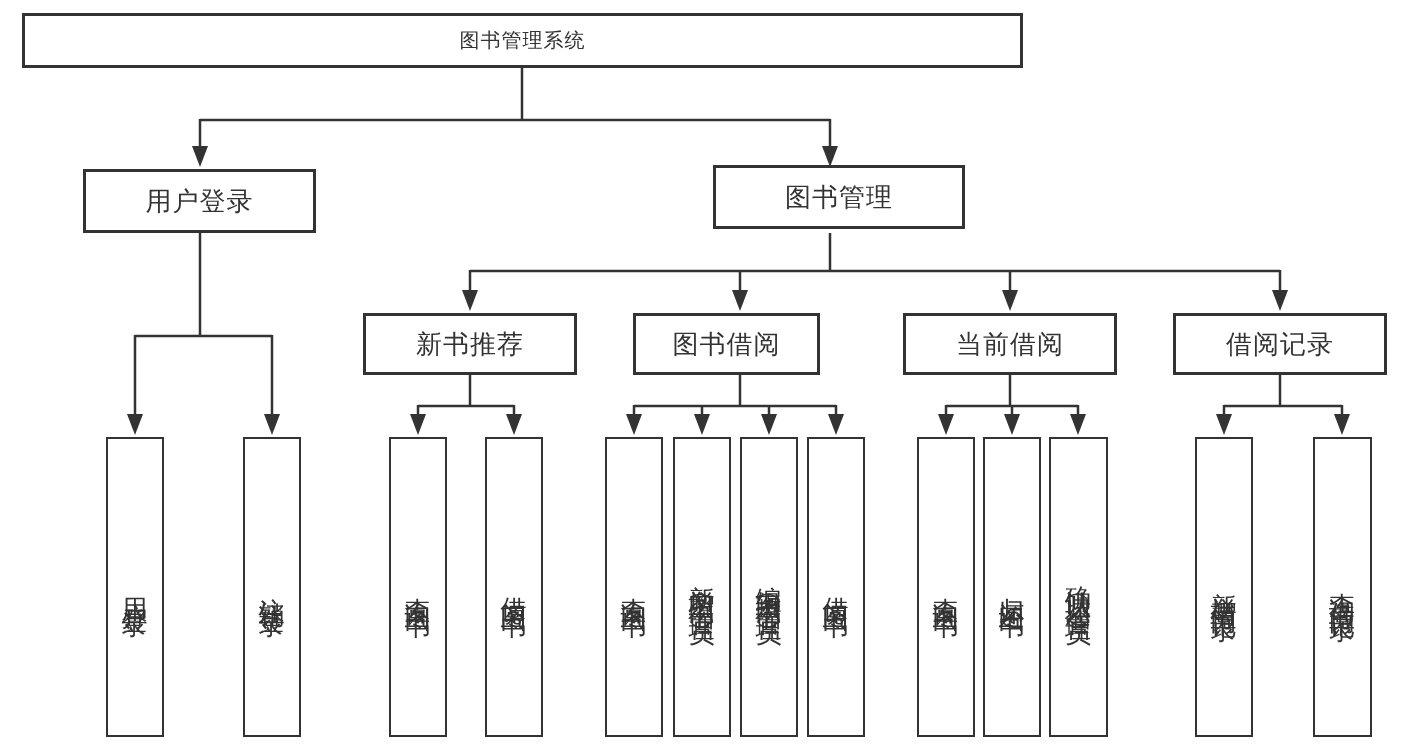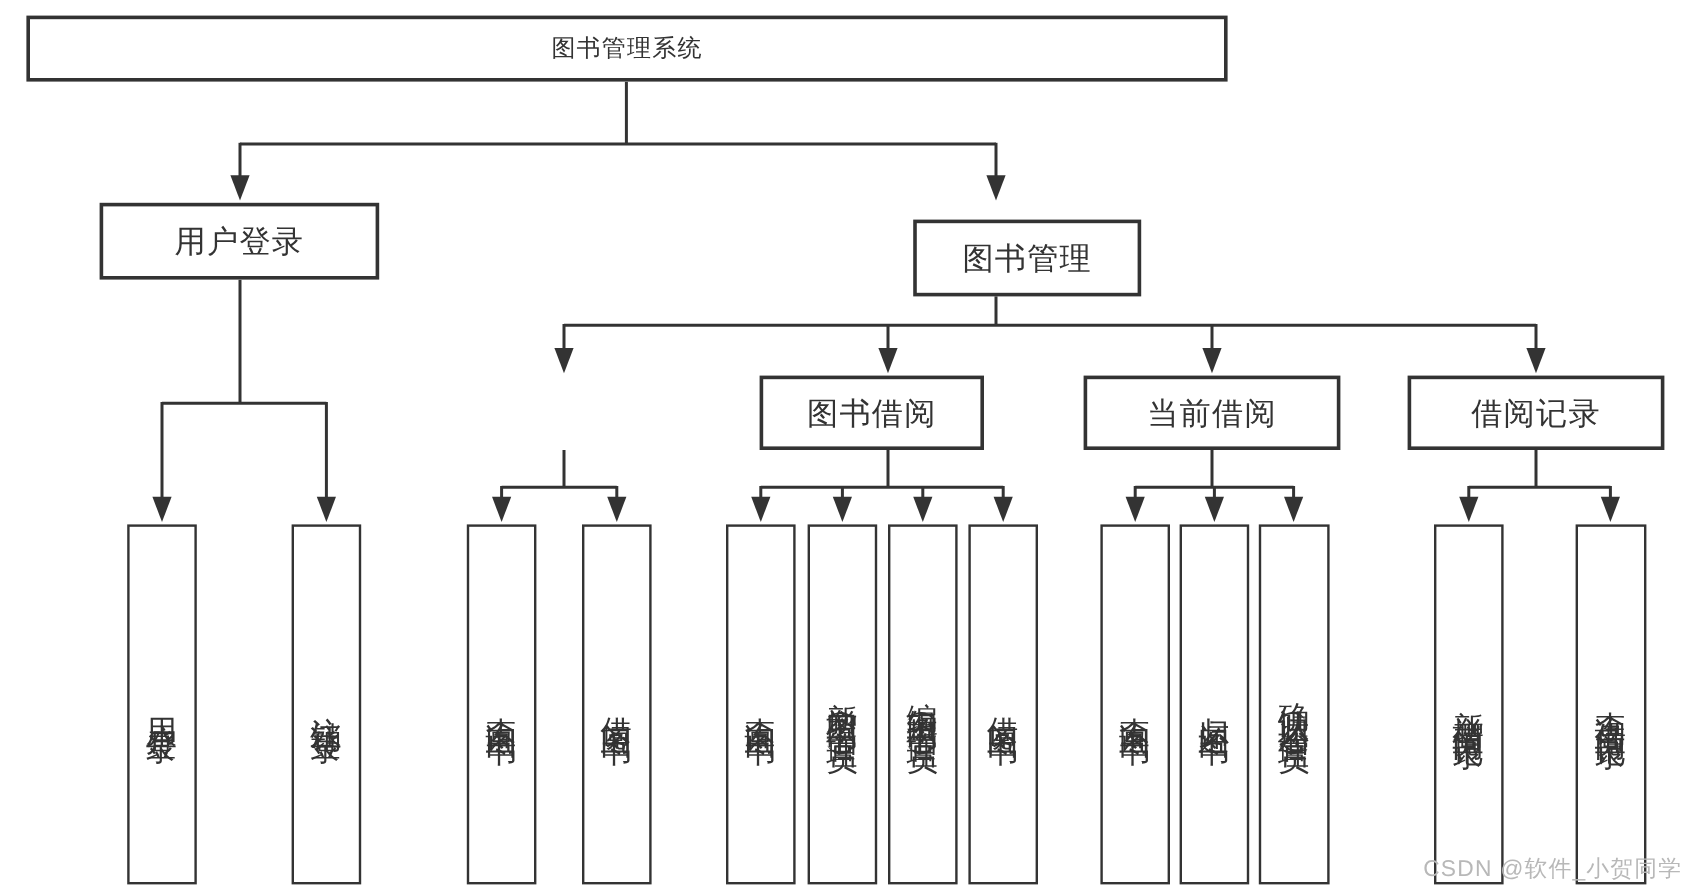--- a/index.html
+++ b/index.html
@@ -95,24 +95,27 @@
     </g>
   </svg>
 
   <div class="node root-box" style="left:22px;top:13px;width:1001px;height:55px;">
     <span class="label">图书管理系统</span>
   </div>
 
   <div class="node" style="left:83px;top:169px;width:233px;height:64px;">
     <span class="label">用户登录</span>
   </div>
-  <div class="node" style="left:713px;top:183px;width:190px;height:64px;margin-left:48px;">
+  <div class="node" style="left:713px;top:165px;width:252px;height:64px;">
     <span class="label">图书管理</span>
   </div>
 
+  <div class="node" style="left:363px;top:313px;width:214px;height:62px;">
+    <span class="label">新书推荐</span>
+  </div>
   <div class="node" style="left:633px;top:313px;width:187px;height:62px;">
     <span class="label">图书借阅</span>
   </div>
   <div class="node" style="left:903px;top:313px;width:214px;height:62px;">
     <span class="label">当前借阅</span>
   </div>
   <div class="node" style="left:1173px;top:313px;width:214px;height:62px;">
     <span class="label">借阅记录</span>
   </div>
 
@@ -153,15 +156,14 @@
     <span class="label">确认归还（管理员）</span>
   </div>
 
   <div class="node leaf" style="left:1195px;top:437px;width:58px;height:300px;">
     <span class="label">新增借阅记录</span>
   </div>
   <div class="node leaf" style="left:1313px;top:437px;width:59px;height:300px;">
     <span class="label">查询借阅记录</span>
   </div>
 
-  <div class="watermark">CSDN @软件_小贺同学</div>
 
 </div>
 
 </body></html>

